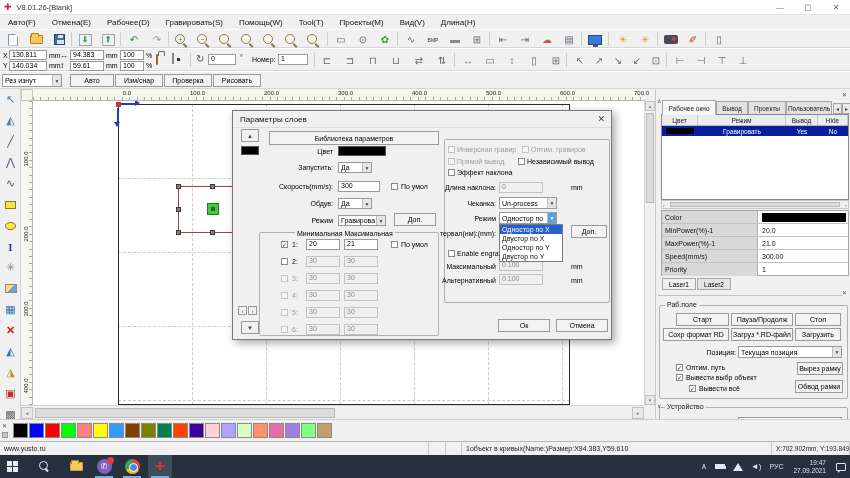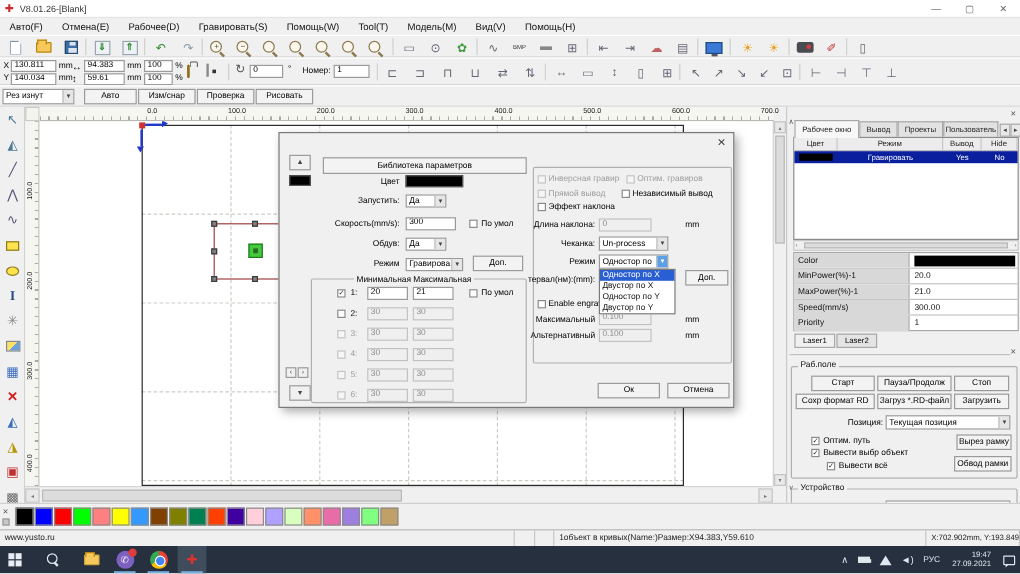--- a/index.html
+++ b/index.html
@@ -143,23 +143,23 @@
   <div class="wctl" style="right:28px">▢</div>
   <div class="wctl" style="right:0">✕</div>
 
   <div class="menubar">
     <span class="mi">Авто(F)</span>
     <span class="mi">Отмена(E)</span>
     <span class="mi">Рабочее(D)</span>
     <span class="mi">Гравировать(S)</span>
     <span class="mi">Помощь(W)</span>
     <span class="mi">Tool(T)</span>
-    <span class="mi">Модель(M)</span>
+    <span class="mi">Проекты(M)</span>
     <span class="mi">Вид(V)</span>
-    <span class="mi">Помощь(H)</span>
+    <span class="mi">Длина(H)</span>
   </div>
 
   <div class="tb" style="top:29px;height:19px">
     <div class="t1" style="left:4px">
         <span class="ic-page"></span>
       </div>
     <div class="t1" style="left:27px">
         <span class="ic-folder"></span>
       </div>
     <div class="t1" style="left:50px">
@@ -533,20 +533,23 @@
         <span style="display:block">19:47</span>
         <span style="display:block">27.09.2021</span>
       </span>
       <span class="ti">
           <span class="bub"></span>
         </span>
     </div>
   </div>
 
   <div class="dialog">
+    <div class="dlg-title">
+      <span>Параметры слоев</span>
+    </div>
     <span class="dlg-x">✕</span>
 
     <div class="strip-btn" style="left:8px;top:18px;width:18px;height:13px">▲</div>
     <div style="position:absolute;left:8px;top:35px;width:18px;height:9px;background:#000;border:1px solid #555"></div>
     <div class="strip-btn" style="left:5px;top:195px;width:9px;height:9px">‹</div>
     <div class="strip-btn" style="left:15px;top:195px;width:9px;height:9px">›</div>
     <div class="strip-btn" style="left:8px;top:210px;width:18px;height:13px">▼</div>
 
     <div class="btn" style="left:36px;top:20px;width:170px;height:14px">Библиотека параметров</div>
     <span class="lbl r" style="left:60px;top:37px;width:40px">Цвет</span>

